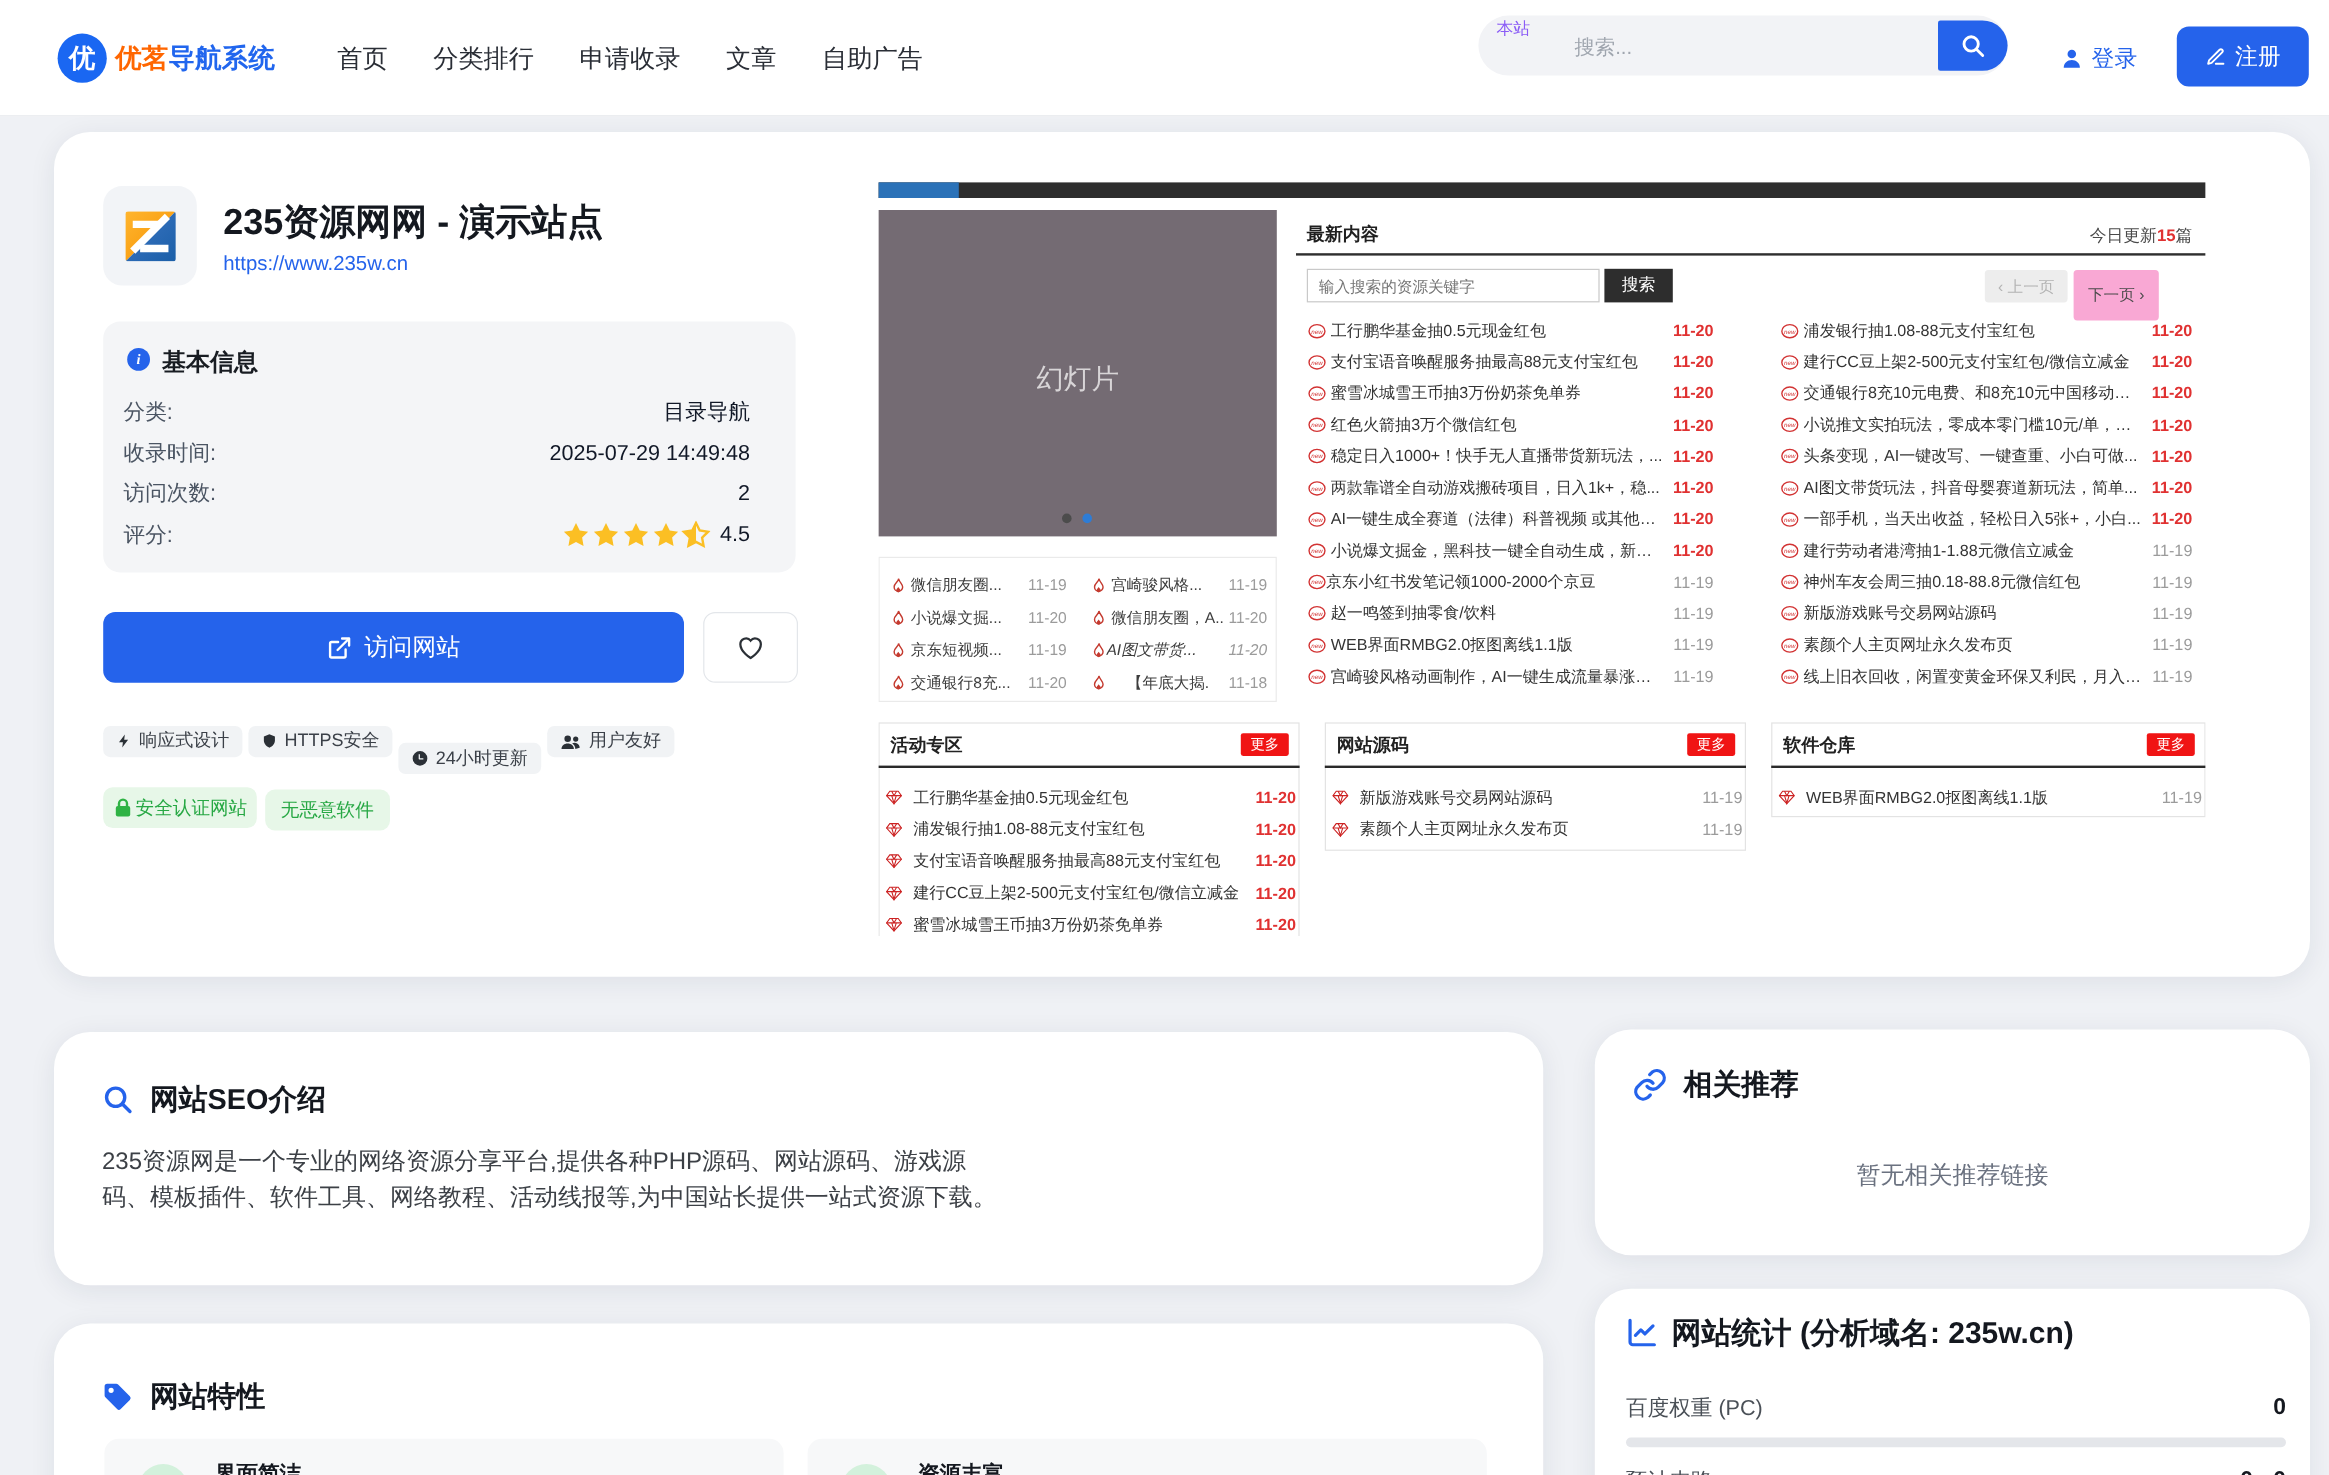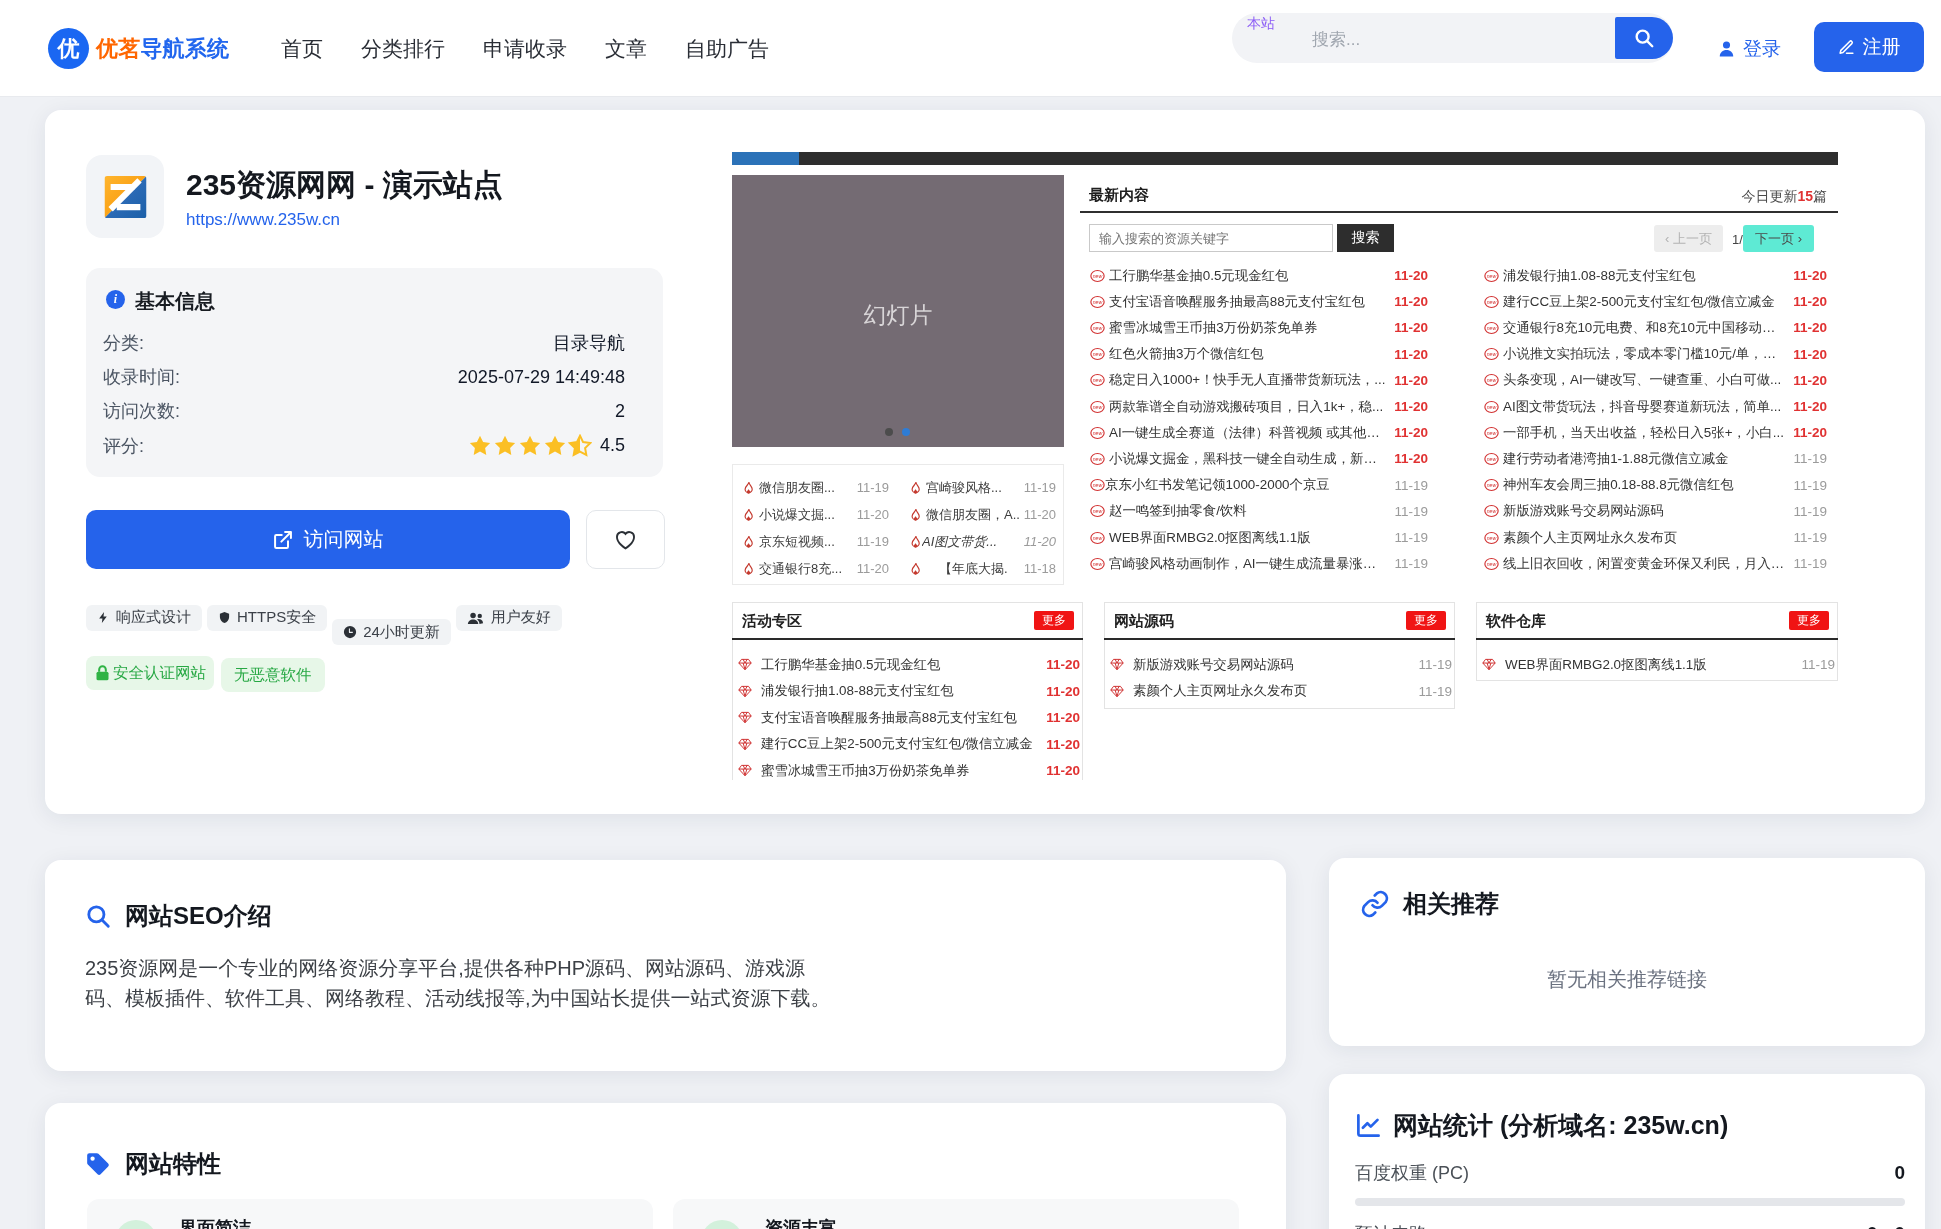--- a/index.html
+++ b/index.html
@@ -1,20 +1,20 @@
 <!DOCTYPE html>
 <html lang="zh"><head>
 <meta charset="utf-8">
 <title>235资源网网 - 演示站点</title>
 <style>
 *{margin:0;padding:0;box-sizing:border-box;}
 html,body{width:1941px;height:1229px;overflow:hidden;background:#eff1f5;
   font-family:"Liberation Sans",sans-serif;-webkit-font-smoothing:antialiased;}
 .abs{position:absolute;}
-.card{position:absolute;background:#fff;border-radius:16px;box-shadow:0 4px 22px rgba(30,40,70,.08);padding-left:36px;}
+.card{position:absolute;background:#fff;border-radius:30px;box-shadow:0 4px 22px rgba(30,40,70,.08);padding-left:36px;}
 .flex{display:flex;align-items:center;}
 svg{display:block;}
 </style>
 </head>
 <body>
 
 <div class="abs" style="left:0;top:0;width:1941px;height:97px;background:#fff;border-bottom:1px solid #e8eaee;">
 
   <div class="abs flex" style="left:48px;top:28px;width:41px;height:41px;border-radius:50%;background:#1a67f2;justify-content:center;">
     <span style="color:#fff;font-size:22px;font-weight:700;">优</span>
@@ -257,21 +257,21 @@
 
     <div class="abs" style="left:348px;top:25px;width:758px;height:605px;text-decoration:underline;">
       <div class="abs" style="left:9px;top:11px;font-size:15px;font-weight:700;color:#1f1f1f;">最新内容</div>
       <div class="abs" style="right:11px;top:13px;font-size:14px;color:#4a4a4a;">今日更新<span style="color:#e03131;font-weight:700;">15</span>篇</div>
       <div class="abs" style="left:0;top:36px;width:758px;height:2px;background:#2f2f2f;"></div>
 
       <input class="abs" style="left: 9px; top: 49px; width: 244px; height: 28px; border: 1px solid rgb(201, 201, 201); border-radius: 0px; padding: 0px 9px; font-size: 13px; color: rgb(51, 51, 51); font-family: &quot;Liberation Sans&quot;, sans-serif;" placeholder="输入搜索的资源关键字">
       <div class="abs flex" style="left:257px;top:49px;width:57px;height:28px;background:#2d2d2d;color:#fff;font-size:14px;justify-content:center;">搜索</div>
       <div class="abs flex" style="left:574px;top:50px;width:69px;height:27px;background:#ededed;border-radius:3px;justify-content:center;font-size:13px;color:#b3b3b3;gap:4px;">‹ 上一页</div>
       <div class="abs" style="left:652px;top:57px;font-size:13px;color:#444;">1/2</div>
-      <div class="abs flex" style="left:663px;top:50px;width:71px;height:27px;background:#5eead4;border-radius:3px;justify-content:center;font-size:13px;color:#4a4a4a;gap:4px;">下一页 ›</div>
+      <div class="abs flex" style="left:648px;top:50px;width:71px;height:42px;background:#f9a8d4;border-radius:3px;justify-content:center;font-size:13px;color:#4a4a4a;gap:4px;">下一页 ›</div>
       <div class="abs flex" style="left:10px;top:87.5px;width:338px;height:26px;gap:4px;">
           <svg width="15" height="14" viewBox="0 0 26 22">
             <ellipse cx="13" cy="11" rx="11.5" ry="9.5" fill="none" stroke="#d23333" stroke-width="2"></ellipse>
             <text x="13" y="14.5" font-size="9" font-style="italic" fill="#d23333" text-anchor="middle" font-family="Liberation Sans">new</text>
           </svg>
           <span style="font-size:13.4px;color:#333;white-space:nowrap;overflow:hidden;text-overflow:ellipsis;flex:1;margin-right:4px;">工行鹏华基金抽0.5元现金红包</span>
           <span style="font-size:13.5px;color:#e03131;font-weight:700;white-space:nowrap;">11-20</span>
         </div>
       <div class="abs flex" style="left:404px;top:87.5px;width:343px;height:26px;gap:4px;">
           <svg width="15" height="14" viewBox="0 0 26 22">
@@ -578,21 +578,21 @@
     <svg width="30" height="30" viewBox="0 0 24 24" fill="none" stroke="#2563eb" stroke-width="2.2" stroke-linecap="round" stroke-linejoin="round">
         <path d="M10 13a5 5 0 0 0 7.5.5l3-3a5 5 0 0 0-7-7l-1.7 1.7"></path>
         <path d="M14 11a5 5 0 0 0-7.5-.5l-3 3a5 5 0 0 0 7 7l1.7-1.7"></path>
       </svg>
     <span style="font-size:24px;font-weight:700;color:#14181f;">相关推荐</span>
   </div>
   <div class="abs" style="left:0;top:108px;width:596px;text-align:center;font-size:20px;color:#6b7280;">暂无相关推荐链接</div>
 </div>
 
 <div class="card" style="left:1329px;top:1074px;width:596px;height:240px;">
-  <div class="abs flex" style="left:26px;top:35px;gap:11px;">
+  <div class="abs flex" style="left:26px;top:20px;gap:11px;">
     <svg width="27" height="27" viewBox="0 0 24 24" fill="none" stroke="#2563eb" stroke-width="2.4" stroke-linecap="round" stroke-linejoin="round">
         <path d="M3 3v16a2 2 0 0 0 2 2h16"></path>
         <path d="M7 14l4-4 3 3 6-6"></path>
       </svg>
     <span style="font-size:25px;font-weight:700;color:#14181f;">网站统计 (分析域名: 235w.cn)</span>
   </div>
   <div class="abs flex" style="left:26px;top:87px;width:550px;justify-content:space-between;">
     <span style="font-size:18px;color:#4a5057;">百度权重 (PC)</span>
     <span style="font-size:19px;font-weight:700;color:#14181f;">0</span>
   </div>

